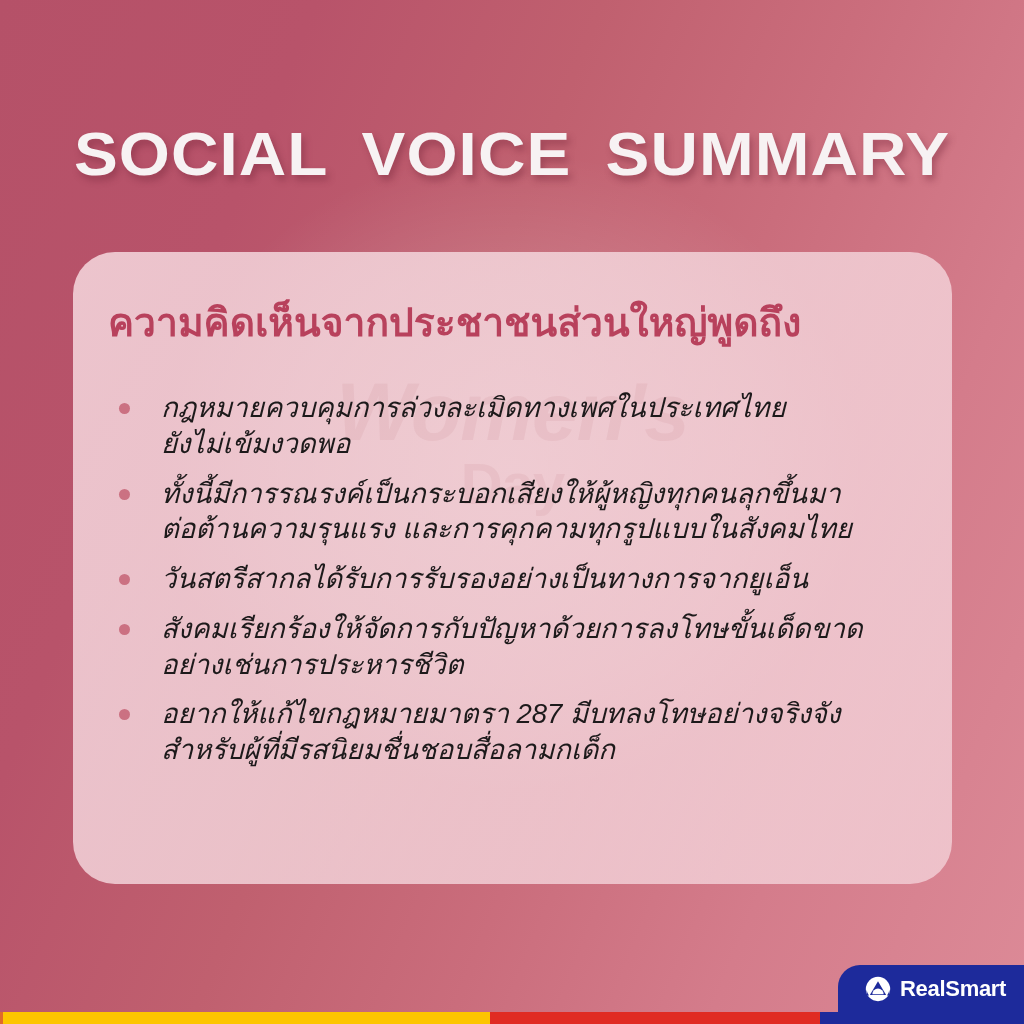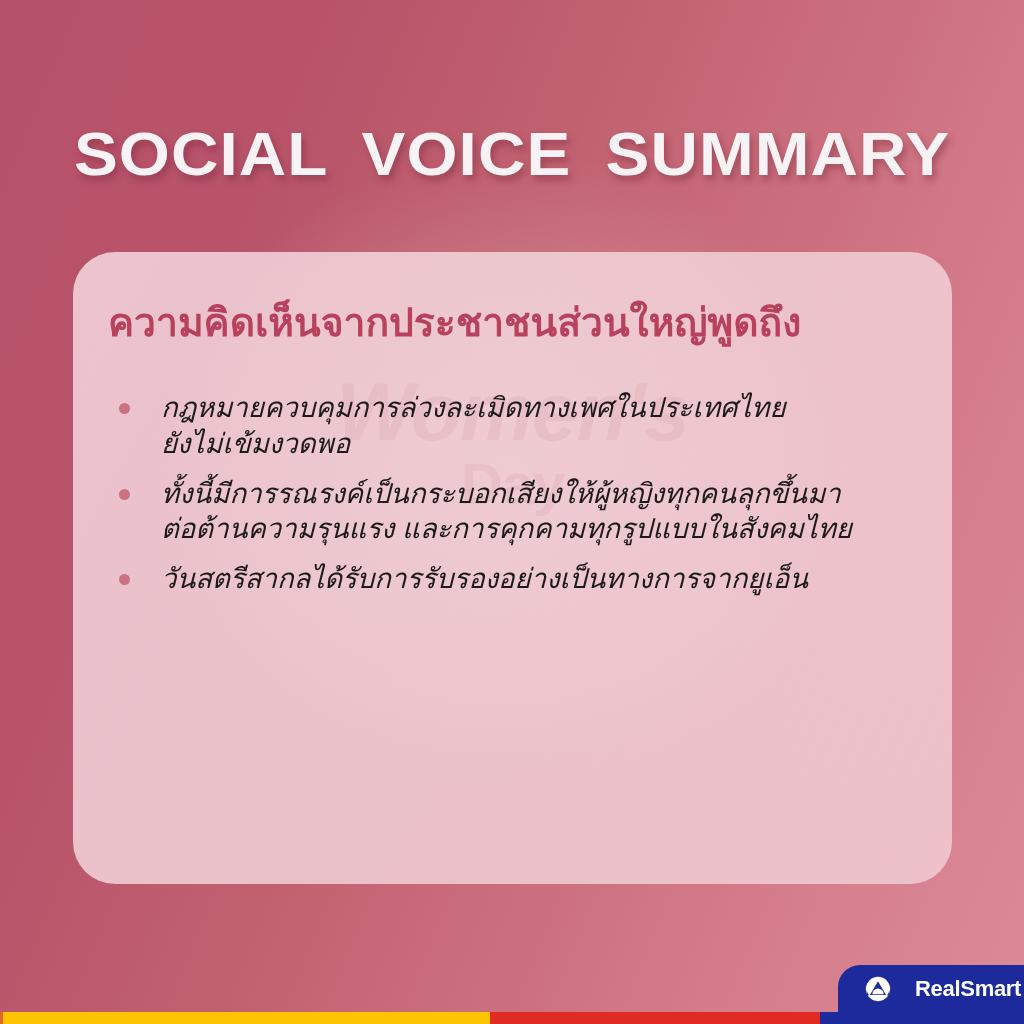--- a/index.html
+++ b/index.html
@@ -137,21 +137,21 @@
 
   
   #brand-badge {
     position:absolute;
     right:0; bottom:12px;
     width:186px; height:47px;
     background:#1d2a9b;
     border-top-left-radius:22px;
     display:flex;
     align-items:center;
-    gap:24px;
+    gap:9px;
     padding-left:27px;
   }
   #brand-badge .logo-mark { width:26px; height:26px; flex:0 0 26px; display:block; }
   #brand-badge .brand-text {
     color:#ffffff;
     font-size:22px;
     font-weight:700;
     letter-spacing:-0.3px;
   }
 </style>
@@ -182,20 +182,30 @@
 ยังไม่เข้มงวดพอ</span>
         </li>
         <li class="bullet">
           <span class="dot"></span>
           <span class="btext">ทั้งนี้มีการรณรงค์เป็นกระบอกเสียงให้ผู้หญิงทุกคนลุกขึ้นมา
 ต่อต้านความรุนแรง และการคุกคามทุกรูปแบบในสังคมไทย</span>
         </li>
         <li class="bullet">
           <span class="dot"></span>
           <span class="btext">วันสตรีสากลได้รับการรับรองอย่างเป็นทางการจากยูเอ็น</span>
+        </li>
+        <li class="bullet">
+          <span class="dot"></span>
+          <span class="btext">สังคมเรียกร้องให้จัดการกับปัญหาด้วยการลงโทษขั้นเด็ดขาด
+อย่างเช่นการประหารชีวิต</span>
+        </li>
+        <li class="bullet">
+          <span class="dot"></span>
+          <span class="btext">อยากให้แก้ไขกฎหมายมาตรา 287 มีบทลงโทษอย่างจริงจัง
+สำหรับผู้ที่มีรสนิยมชื่นชอบสื่อลามกเด็ก</span>
         </li>
       </ul>
 
     </div>
   </div>
 
   <div id="stripe">
     <div class="seg-edge"></div>
     <div class="seg-yellow"></div>
     <div class="seg-red"></div>

